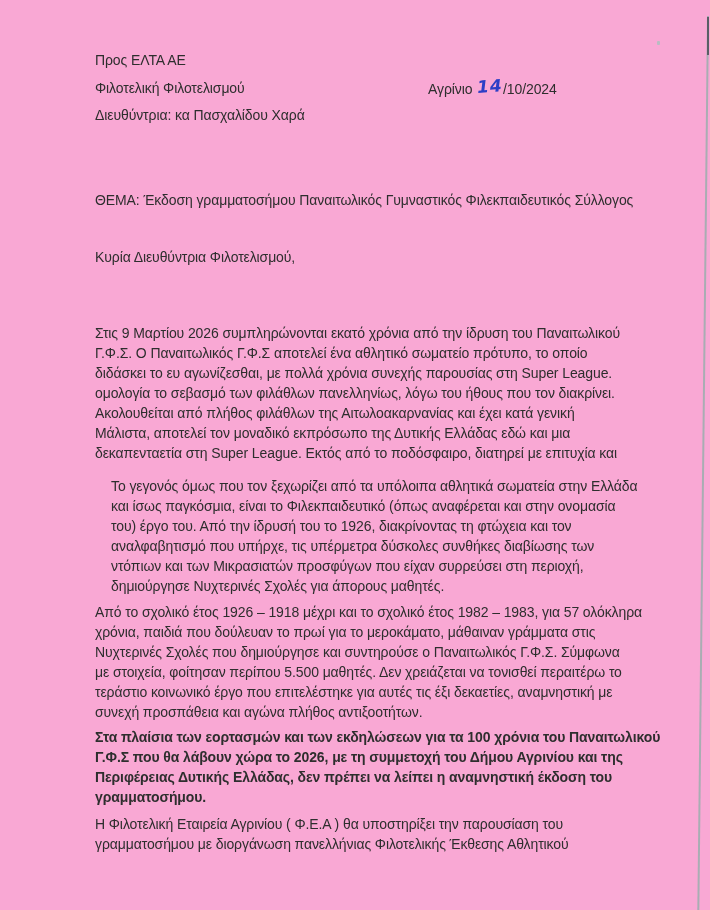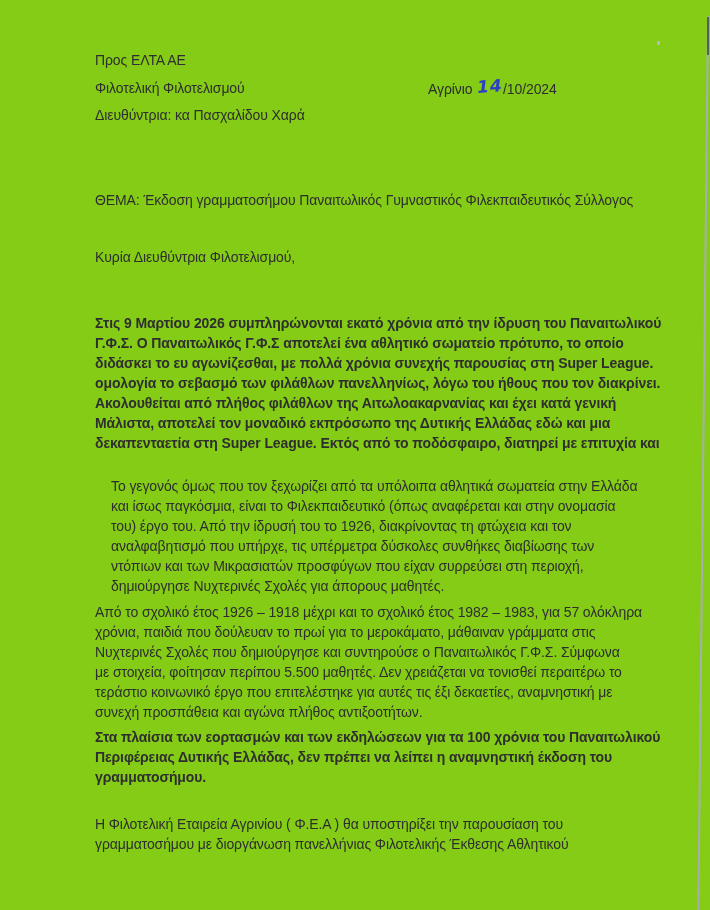--- a/index.html
+++ b/index.html
@@ -4,21 +4,21 @@
 <style>
   html, body {
     margin: 0; padding: 0;
     width: 710px; height: 910px;
     background: #ffffff;
     overflow: hidden;
   }
   .page {
     position: relative;
     width: 710px; height: 910px;
-    background: #84cc16;
+    background: #f9a8d4;
     font-family: "Liberation Sans", sans-serif;
     color: #2e2e2e;
     font-size: 14px;
     letter-spacing: -0.1px;
   }
   .pos {
     position: absolute;
     left: 95px;
     height: 20px; line-height: 20px;
     white-space: nowrap;
@@ -40,21 +40,21 @@
     font-size: 17px;
     letter-spacing: 1px;
     transform: rotate(-4deg);
     position: relative;
     top: -2px;
     margin: 0 0 0 5px;
   }
 
   
   .para { position: absolute; left: 95px; }
-  .para:nth-child(1) { top: 313px; font-weight: bold; }
+  .para:nth-child(1) { top: 323px; }
   .para:nth-child(2) { top: 476px; margin-left: 16px; }
   .para:nth-child(3) { top: 602px; }
   .para:nth-child(4) { top: 727px; font-weight: bold; }
   .para:nth-child(5) { top: 814px; }
   .bline {
     height: 20px; line-height: 20px;
     white-space: nowrap;
   }
 
   
@@ -118,20 +118,21 @@
       <div class="para">
         <div class="bline">Από το σχολικό έτος 1926 – 1918 μέχρι και το σχολικό έτος 1982 – 1983, για 57 ολόκληρα</div>
         <div class="bline">χρόνια, παιδιά που δούλευαν το πρωί για το μεροκάματο, μάθαιναν γράμματα στις</div>
         <div class="bline">Νυχτερινές Σχολές που δημιούργησε και συντηρούσε ο Παναιτωλικός Γ.Φ.Σ. Σύμφωνα</div>
         <div class="bline">με στοιχεία, φοίτησαν περίπου 5.500 μαθητές. Δεν χρειάζεται να τονισθεί περαιτέρω το</div>
         <div class="bline">τεράστιο κοινωνικό έργο που επιτελέστηκε για αυτές τις έξι δεκαετίες, αναμνηστική με</div>
         <div class="bline">συνεχή προσπάθεια και αγώνα πλήθος αντιξοοτήτων.</div>
       </div>
       <div class="para">
         <div class="bline">Στα πλαίσια των εορτασμών και των εκδηλώσεων για τα 100 χρόνια του Παναιτωλικού</div>
+        <div class="bline">Γ.Φ.Σ που θα λάβουν χώρα το 2026, με τη συμμετοχή του Δήμου Αγρινίου και της</div>
         <div class="bline">Περιφέρειας Δυτικής Ελλάδας, δεν πρέπει να λείπει η αναμνηστική έκδοση του</div>
         <div class="bline">γραμματοσήμου.</div>
       </div>
       <div class="para">
         <div class="bline">Η Φιλοτελική Εταιρεία Αγρινίου ( Φ.Ε.Α ) θα υποστηρίξει την παρουσίαση του</div>
         <div class="bline">γραμματοσήμου με διοργάνωση πανελλήνιας Φιλοτελικής Έκθεσης Αθλητικού</div>
       </div>
     </div>
 
   <div class="scan-edge"></div>

